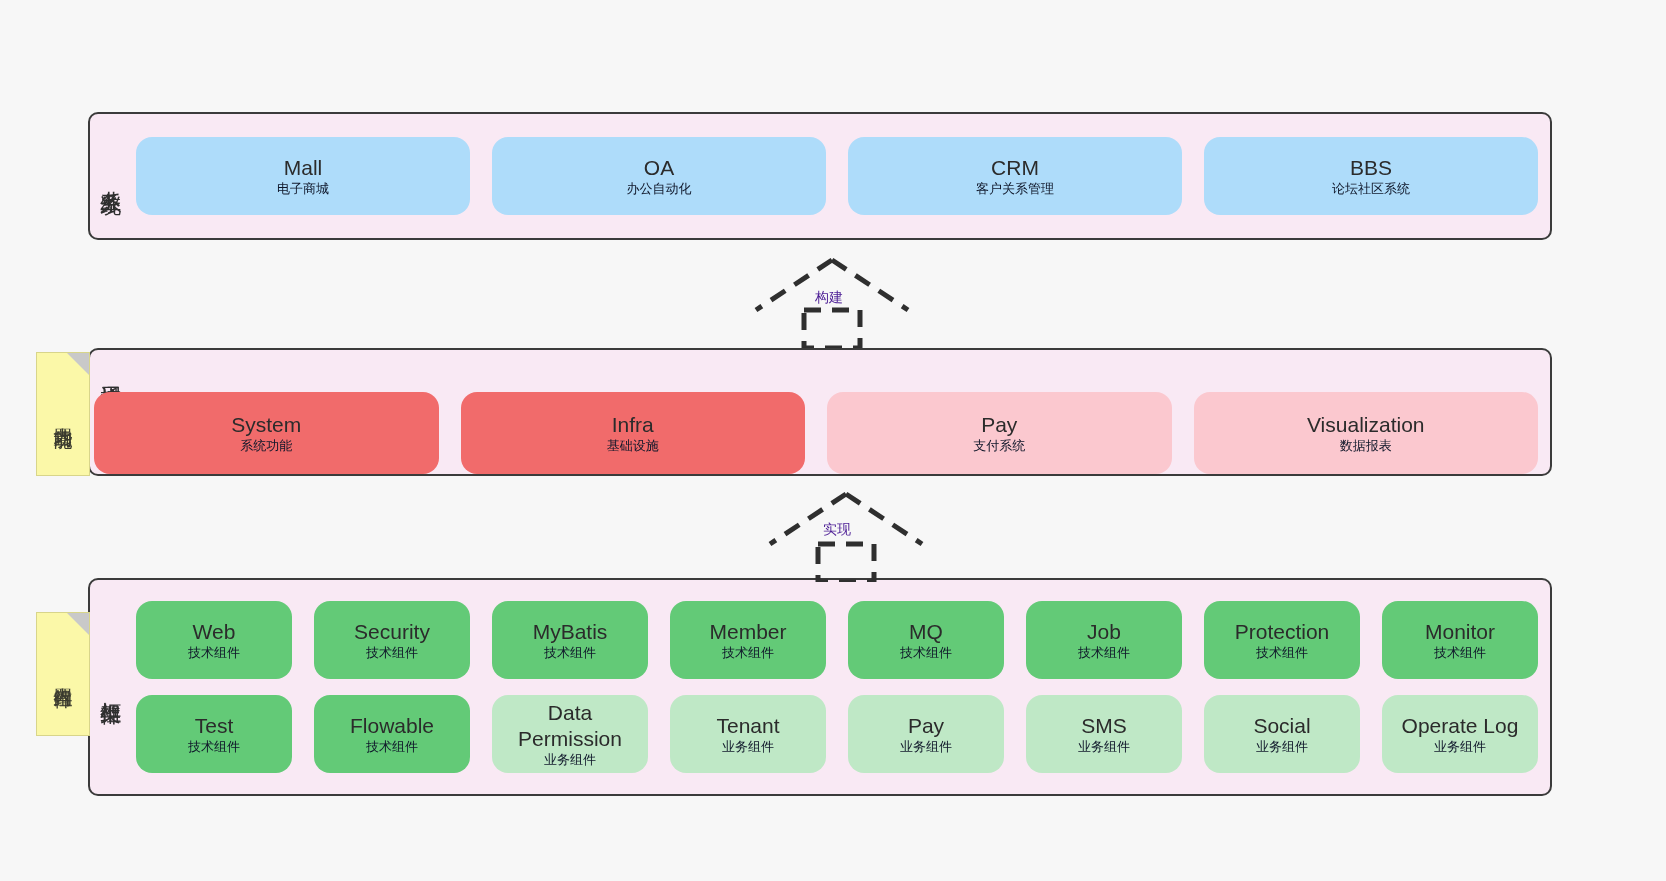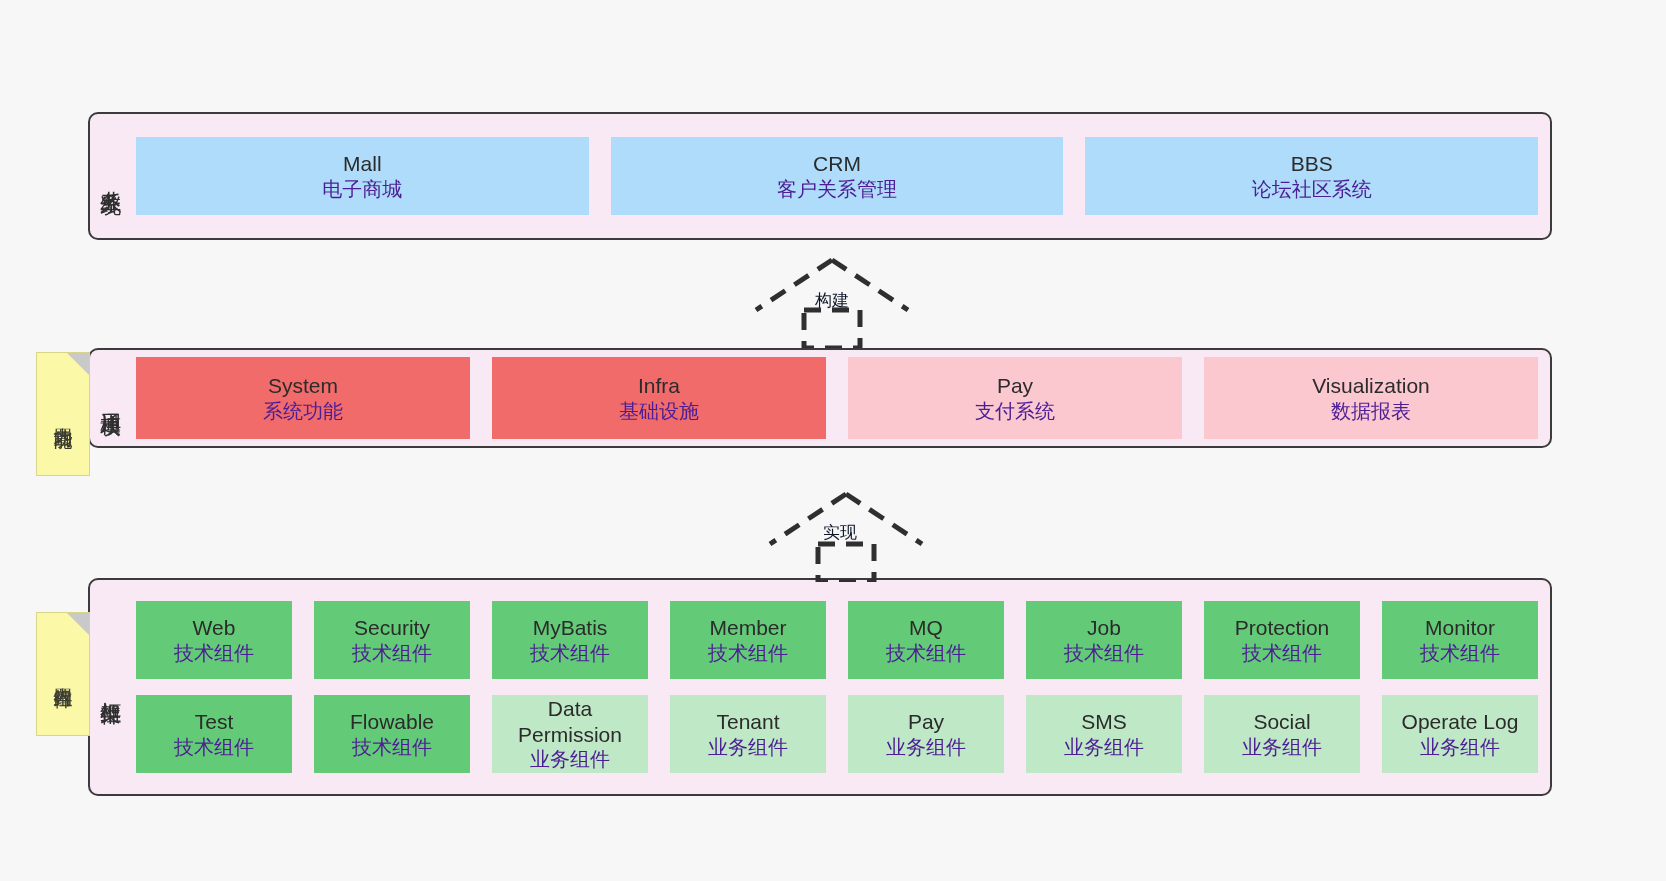--- a/index.html
+++ b/index.html
@@ -45,45 +45,45 @@
     padding:0 12px 0 4px;
     gap:16px;
   }
   .row{
     display:flex;
     gap:22px;
     align-items:stretch;
   }
   .cell{
     flex:1 1 0;
-    border-radius:0;
+    border-radius:16px;
     display:flex;
     flex-direction:column;
     align-items:center;
     justify-content:center;
     text-align:center;
     line-height:1.22;
     box-sizing:border-box;
     padding:6px 8px;
   }
   .cell .en{font-size:21px;color:#2b2b2b;}
-  .cell .cn{font-size:20px;color:#4c1d95;}
+  .cell .cn{font-size:13px;color:#0f172a;}
 
   
   .c-blue      {background:#aedcfa;}
   .c-red       {background:#f16b6b;}
   .c-pink      {background:#fbc8cf;}
   .c-green     {background:#63ca77;text-align:center;}
   .c-greenlight{background:#bfe8c6;}
 
   
   #layer-business{left:88px;top:112px;width:1464px;height:128px;}
   #layer-business .row{height:78px;}
 
-  #layer-common{left:88px;top:348px;width:1464px;height:100px;}
+  #layer-common{left:88px;top:348px;width:1464px;height:128px;flex-direction:column;}
   #layer-common .row{height:82px;}
 
   #layer-framework{left:88px;top:578px;width:1464px;height:218px;}
   #layer-framework .row{height:78px;}
 
   
   .sticky{
     position:absolute;
     width:54px;
     background:#fbf8a8;
@@ -107,22 +107,22 @@
     border-left:22px solid transparent;
     border-top:22px solid #c9c9c9;
   }
   #sticky-common{left:36px;top:352px;height:124px;}
   #sticky-framework{left:36px;top:612px;height:124px;}
 
   
   .uml-arrow{position:absolute;z-index:2;}
   .uml-label{
     position:absolute;
-    font-size:17px;
-    color:#0f172a;
+    font-size:14px;
+    color:#4c1d95;
     background:transparent;
     white-space:nowrap;
   }
   #arrow-build{left:752px;top:256px;width:160px;height:92px;}
   #label-build{left:815px;top:289px;}
   #arrow-impl{left:766px;top:490px;width:160px;height:92px;}
   #label-impl{left:823px;top:521px;}
 </style>
 </head>
 <body>
@@ -131,20 +131,24 @@
 
   <div class="layer" id="layer-business">
     <div class="layer-title">业务系统</div>
     <div class="layer-body">
       <div class="row">
         <div class="cell c-blue">
           <span class="en">Mall</span>
           <span class="cn">电子商城</span>
         </div>
         <div class="cell c-blue">
+          <span class="en">OA</span>
+          <span class="cn">办公自动化</span>
+        </div>
+        <div class="cell c-blue">
           <span class="en">CRM</span>
           <span class="cn">客户关系管理</span>
         </div>
         <div class="cell c-blue">
           <span class="en">BBS</span>
           <span class="cn">论坛社区系统</span>
         </div>
       </div>
     </div>
   </div>

